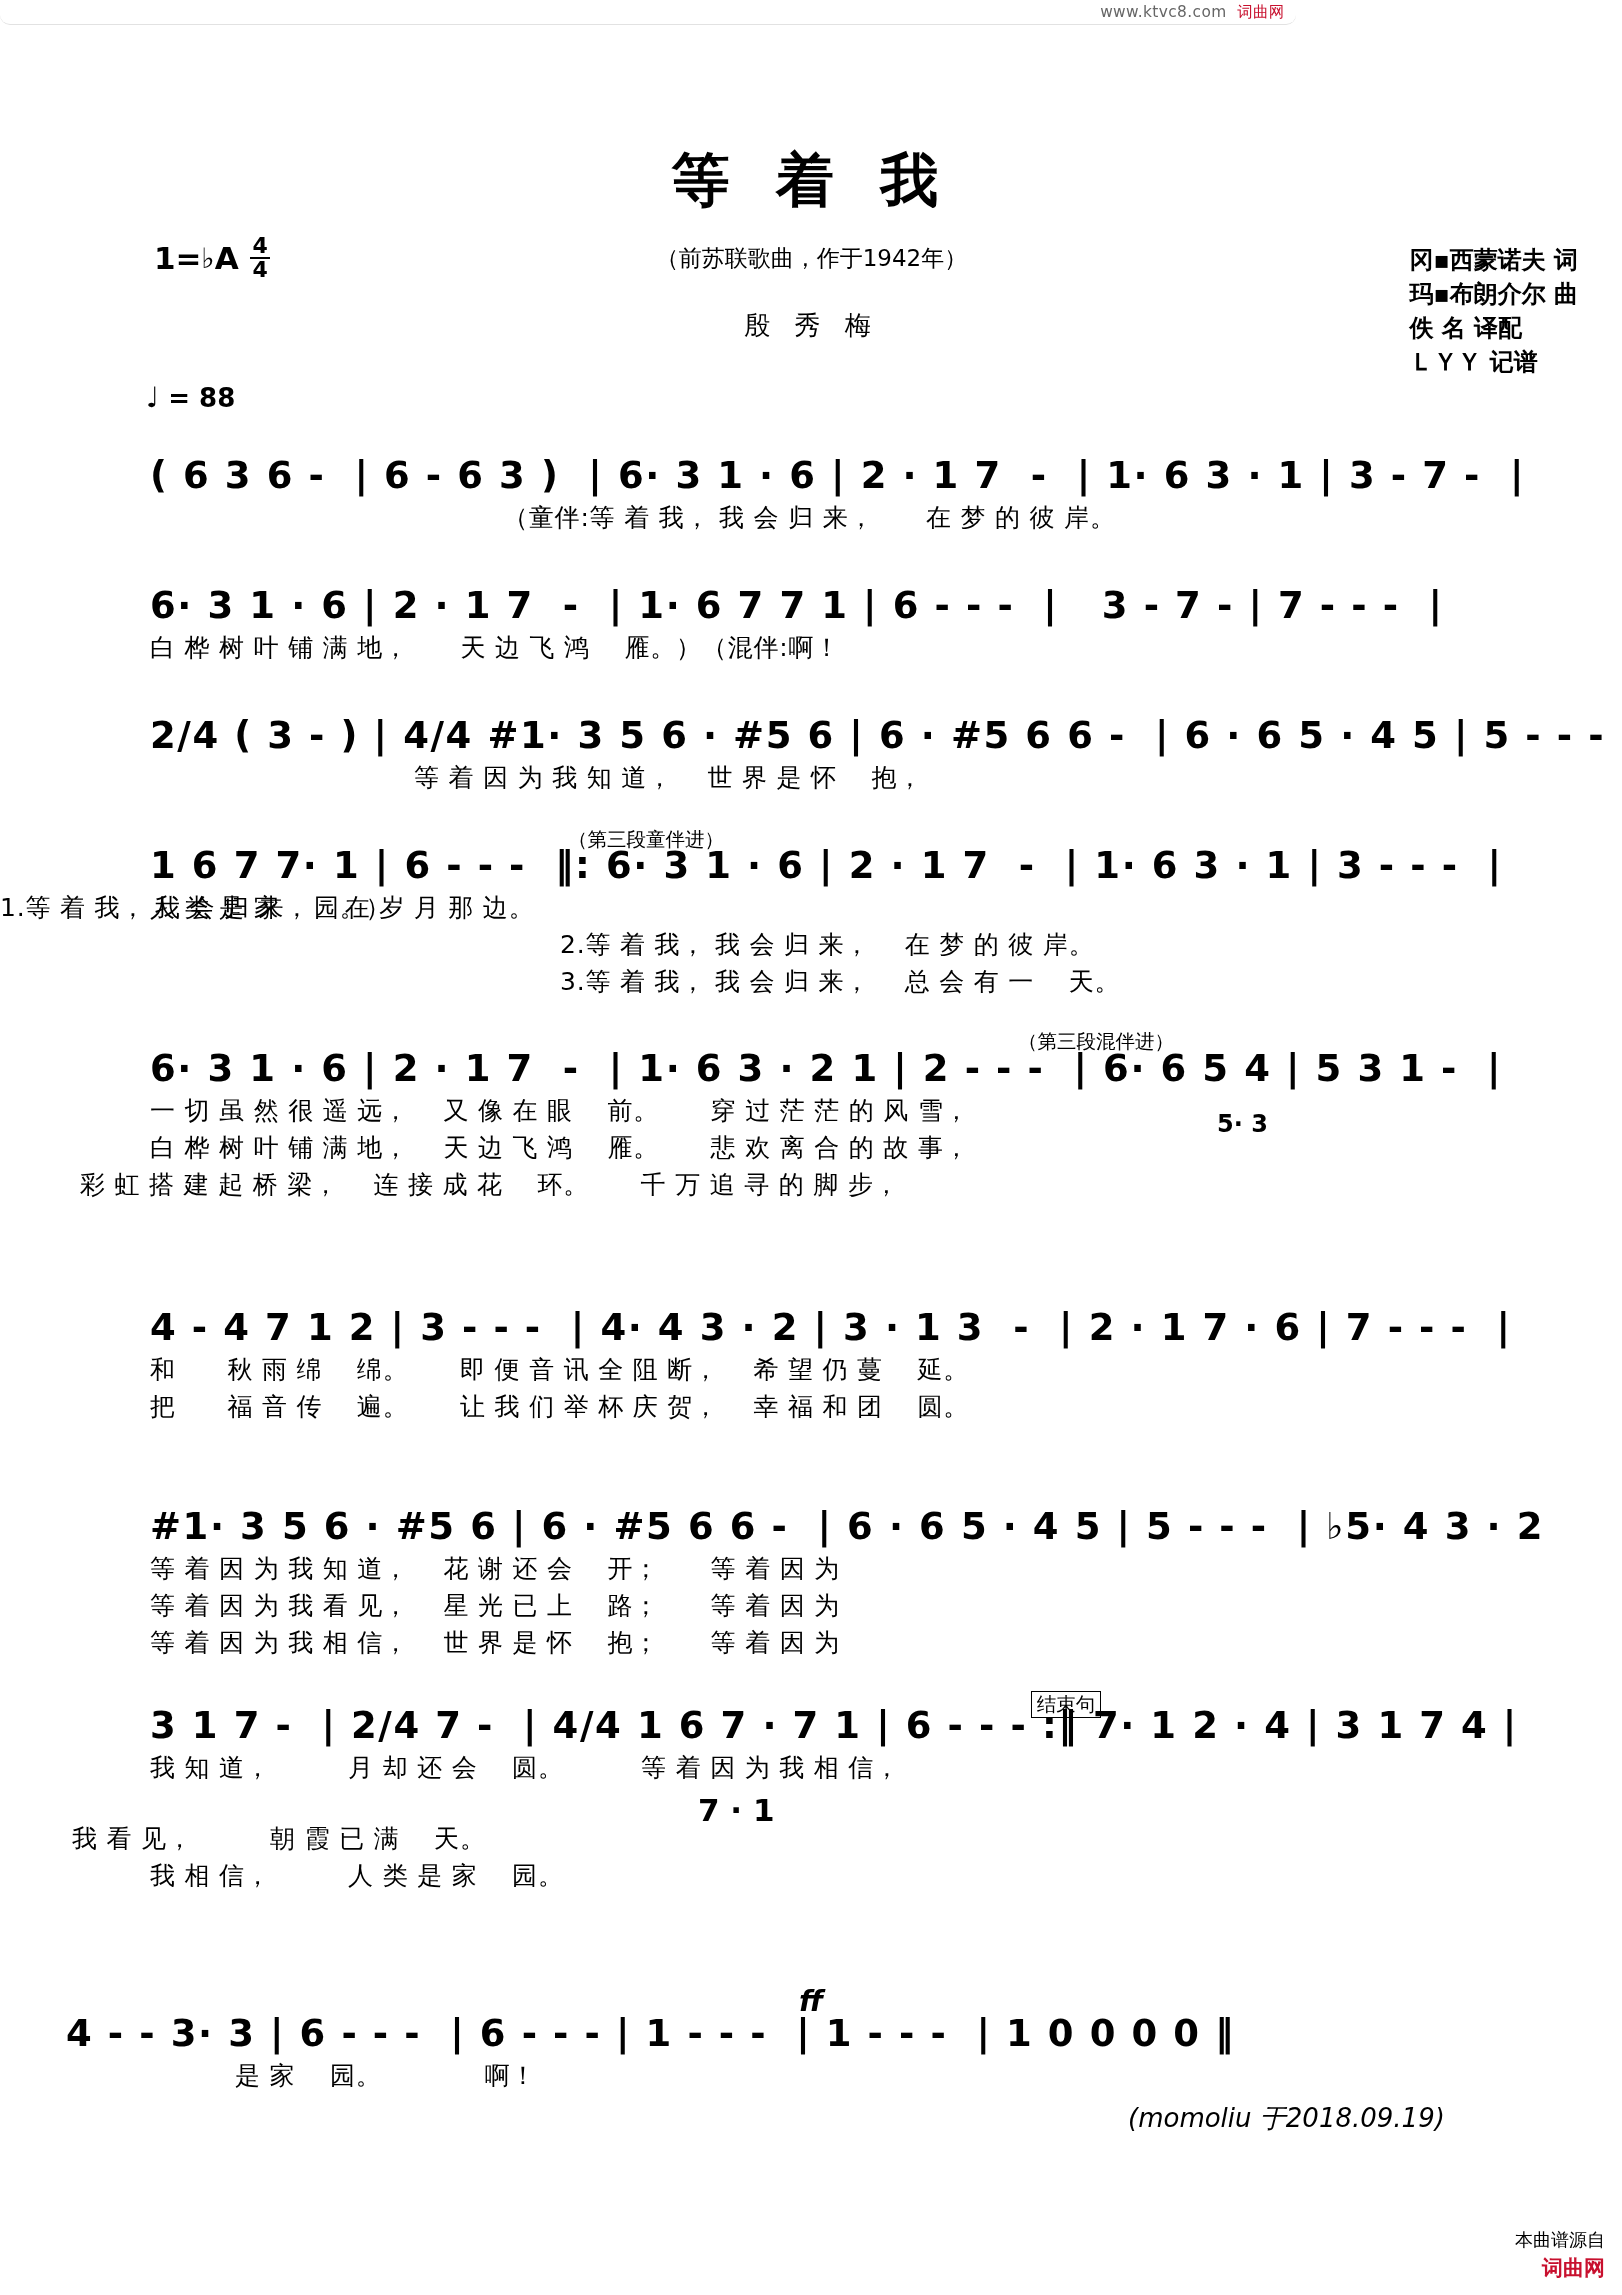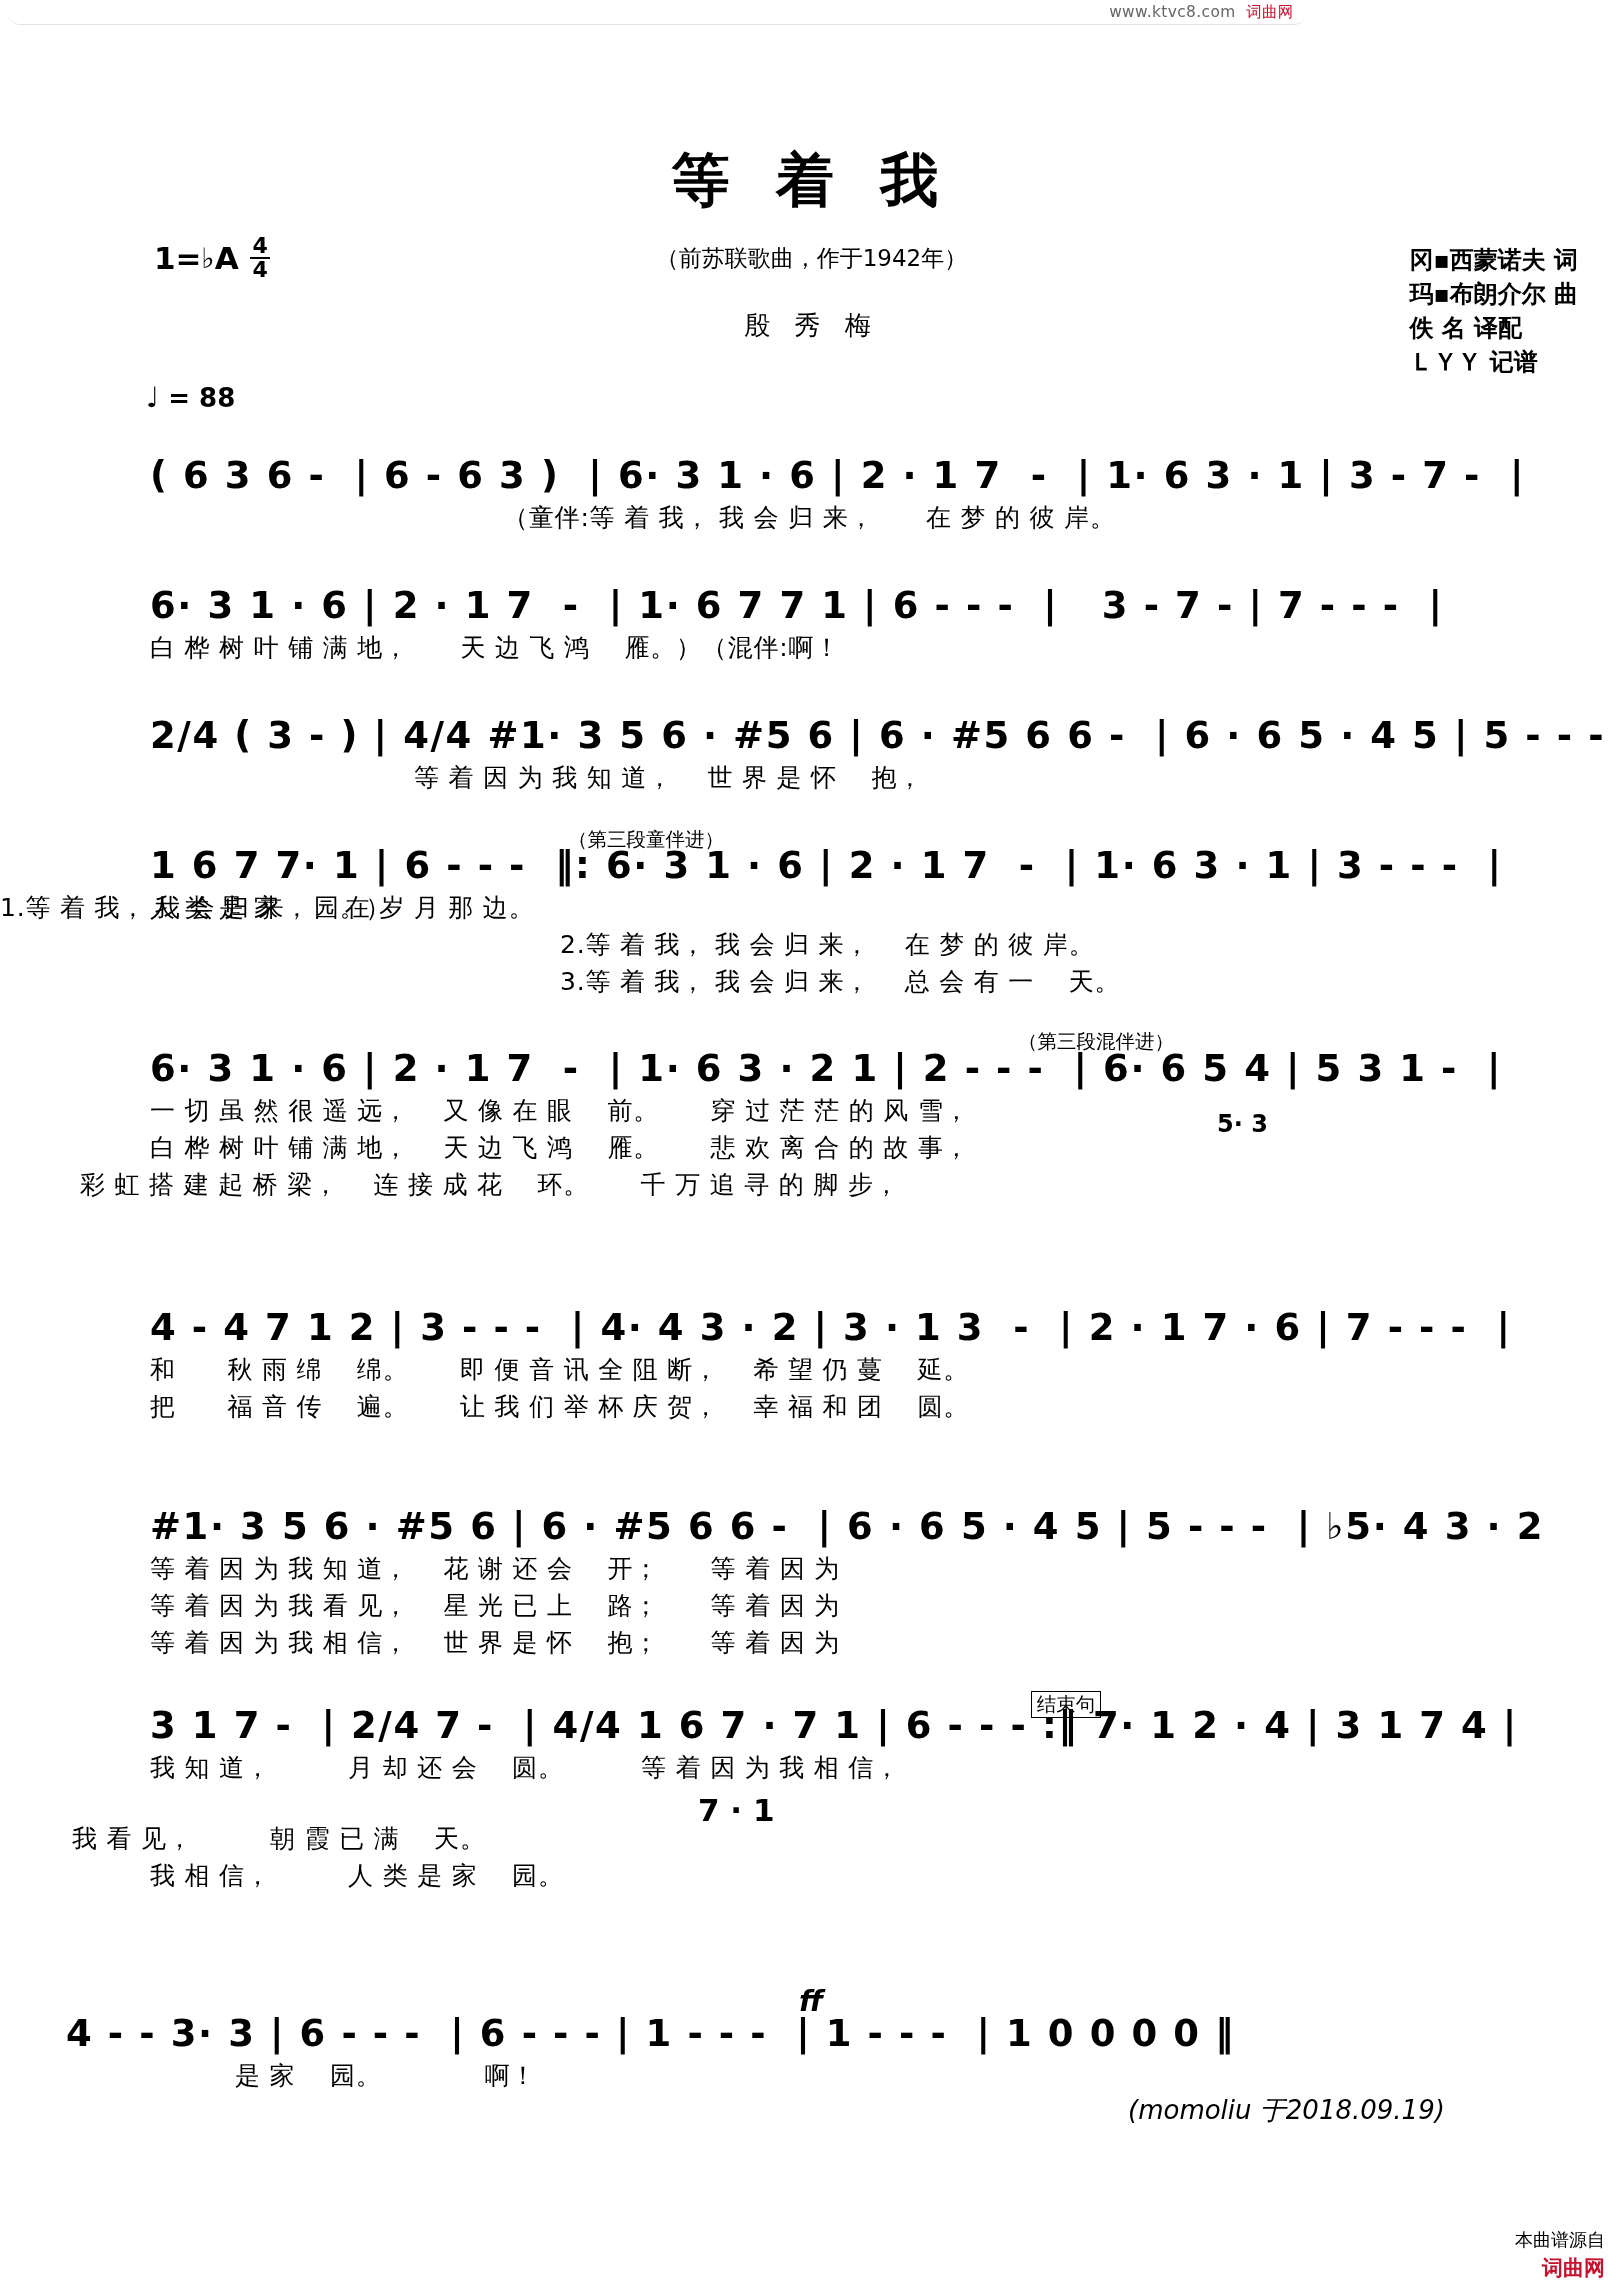--- a/index.html
+++ b/index.html
@@ -18,21 +18,21 @@
   .page {
     position: relative;
     width: 1623px;
     height: 2295px;
     box-sizing: border-box;
   }
 
   
   .topbar {
     position: absolute;
-    top: 0; left: 9px;
+    top: 0; left: 0;
     width: 1296px;
     height: 24px;
     border-bottom: 0.8px solid #e2e2e2;
     border-radius: 10px;
   }
   .topbar .wm {
     position: absolute;
     right: 11.4px;
     top: 2.4px;
     font-size: 15.4px;
@@ -258,21 +258,21 @@
     <div class="lyrics" style="padding-left:150px">我 知 道，　　　月 却 还 会　 圆。　　　等 着 因 为 我 相 信，</div>
     <div class="abs" style="left:698px; top:88px; font-size:31px; font-weight:bold">7 · 1</div>
     <div class="lyrics" style="padding-left:72px; margin-top:34px">我 看 见，　　　朝 霞 已 满　 天。</div>
     <div class="lyrics" style="padding-left:150px">我 相 信，　　　人 类 是 家　 园。</div>
   </div>
 
   <div class="system" style="top:2012px">
     <div class="abs" style="left:799px; top:-28px; font-size:29px; font-style:italic; font-weight:bold">ff</div>
     <div class="notes" style="padding-left:66px">4 - - 3· 3 | 6 - - -  | 6 - - - | 1 - - -  | 1 - - -  | 1 0 0 0 0 ‖</div>
     <div class="lyrics" style="padding-left:235px">是 家　 园。　　　　啊！</div>
-    <div class="credit-foot" style="left:1128px; top:81px">(momoliu 于2018.09.19)</div>
+    <div class="credit-foot" style="left:1128px; top:89px">(momoliu 于2018.09.19)</div>
   </div>
 
   <div class="footer">
     <div>本曲谱源自</div>
     <div class="red">词曲网</div>
   </div>
 
 </div>
 
 

